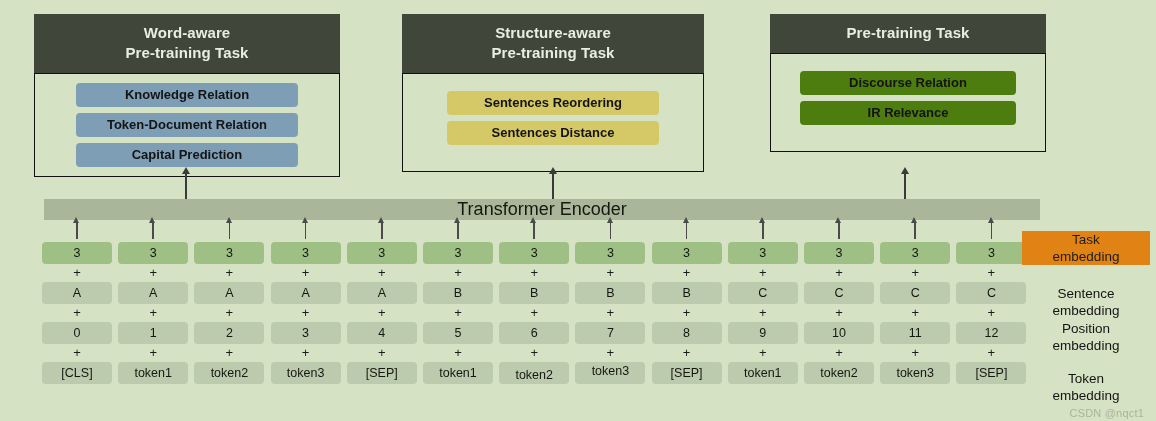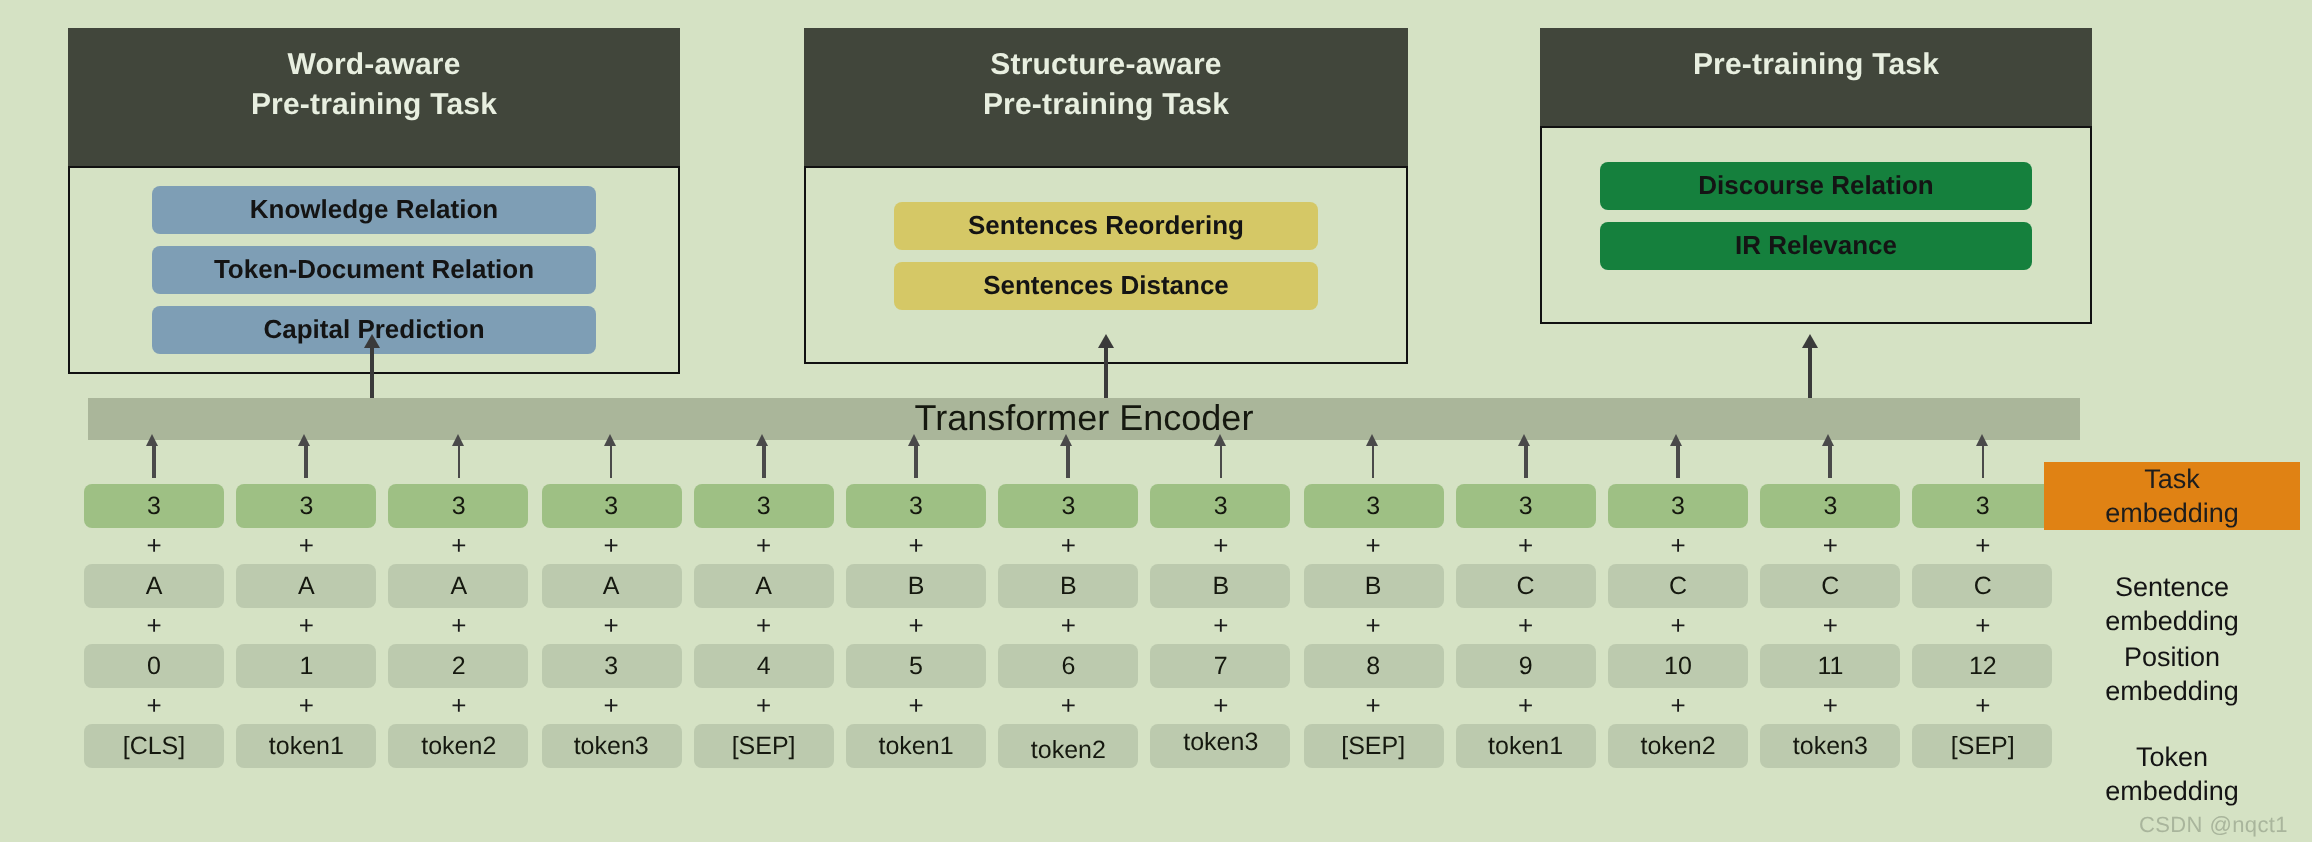--- a/index.html
+++ b/index.html
@@ -15,21 +15,21 @@
 
   
   .panel{position:absolute;}
   .panel-header{
     background:#41463b;
     color:#e8efe0;
     font-weight:bold;
     font-size:15px;
     line-height:20px;
     text-align:center;
-    padding:9px 0 20px 0;
+    padding:9px 0 10px 0;
     letter-spacing:.1px;
   }
   .panel-body{
     border:1.5px solid #111;
     background:#d5e2c4;
     padding:9px 0 9px 0;
     display:flex;
     flex-direction:column;
     align-items:center;
     gap:6px;
@@ -37,21 +37,21 @@
   .task-chip{
     font-size:13px;
     font-weight:bold;
     text-align:center;
     border-radius:4px;
     padding:4px 0 5px 0;
     color:#141414;
   }
   .chip-blue{background:#7e9eb5;}
   .chip-yellow{background:#d5c866;}
-  .chip-tan{background:#15803d;}
+  .chip-tan{background:#4d7c0f;}
 
   
   .arrow-big{position:absolute;width:2px;background:#3a3a3a;}
   .arrow-big::before{
     content:"";position:absolute;left:-3.5px;top:-6px;
     border-left:4.5px solid transparent;
     border-right:4.5px solid transparent;
     border-bottom:7px solid #3a3a3a;
   }
 

